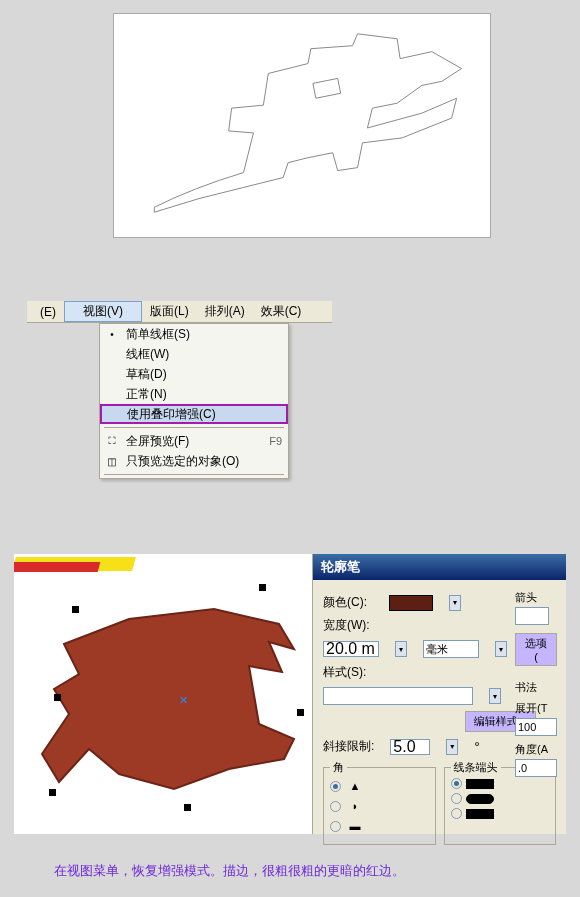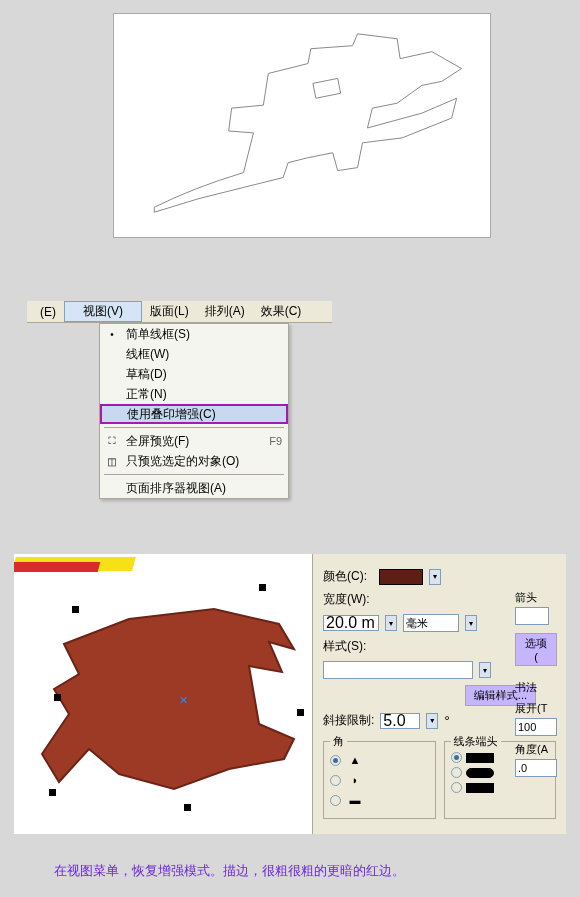--- a/index.html
+++ b/index.html
@@ -23,21 +23,21 @@
 .panel3 { position: absolute; left: 14px; top: 554px; width: 552px; height: 280px; }
 .canvas2 { width: 298px; height: 280px; background: #fff; position: absolute; left: 0; top: 0; overflow: hidden; }
 .canvas2 .ybar { position: absolute; left: 0; top: 3px; width: 120px; height: 14px; background: #f7e017; transform: skewX(-15deg); }
 .canvas2 .rbar { position: absolute; left: -5px; top: 8px; width: 90px; height: 10px; background: #d92b2b; transform: skewX(-15deg); }
 .shape-red { position: absolute; left: 20px; top: 40px; }
 .handle { width: 7px; height: 7px; background: #000; position: absolute; }
 .cx { width: 9px; height: 9px; position: absolute; color: #1e90ff; font-size: 11px; }
 .dialog { position: absolute; left: 298px; top: 0; width: 254px; height: 280px; background: #ece9d8; border-left: 1px solid #aca899; }
 .dlg-title { background: #0a246a; background: linear-gradient(#3b6ea5,#0a246a); color: #fff; font-size: 13px; font-weight: bold; padding: 4px 8px; }
 .dlg-body { padding: 8px 10px; font-size: 12px; }
-.dlg-row { display: flex; align-items: center; margin: 6px 0; gap: 6px; }
+.dlg-row { display: flex; align-items: center; margin: 6px 0; gap: 16px; }
 .dlg-label { width: 50px; }
 .swatch { width: 44px; height: 16px; background: #5d1f13; border: 1px solid #000; display: inline-block; }
 .swatch-dd { width: 12px; height: 16px; border: 1px solid #7f9db9; background: #dbe4ee; display: inline-flex; align-items: center; justify-content: center; font-size: 8px; }
 .num-input { width: 56px; height: 16px; border: 1px solid #7f9db9; background: #fff; padding: 0 2px; font-size: 16px; }
 .combo { width: 56px; height: 18px; border: 1px solid #7f9db9; background: #fff; display: inline-flex; align-items: center; padding: 0 2px; font-size: 11px; }
 .combo-wide { width: 150px; height: 18px; border: 1px solid #7f9db9; background: #fff; }
 .btn { background: #c4b5fd; border: 1px solid #aca899; padding: 2px 8px; font-size: 11px; }
 .grp { border: 1px solid #aca899; padding: 6px; margin-top: 6px; position: relative; }
 .grp-title { position: absolute; top: -8px; left: 6px; background: #ece9d8; padding: 0 3px; font-size: 11px; }
 .radio-row { display: flex; align-items: center; gap: 4px; font-size: 11px; margin: 4px 0; }
@@ -98,43 +98,41 @@
     <div class="dd-item">
       <span class="dd-icon">⛶</span>
       <span>全屏预览(F)</span>
       <span class="dd-shortcut">F9</span>
     </div>
     <div class="dd-item">
       <span class="dd-icon">◫</span>
       <span>只预览选定的对象(O)</span>
     </div>
     <div class="dd-sep"></div>
-    <div class="dd-item">
-        <span>页面排序器视图(A)</span>
-      </div>
   </div>
 </div>
 
 <div class="panel3">
   <div class="canvas2">
     <div class="ybar"></div>
     <div class="rbar"></div>
     <svg class="shape-red" width="280" height="230">
       <path d="M 30 50 L 95 25 L 180 15 L 245 30 L 260 55 L 235 48 L 248 78 L 215 72 L 225 130 L 260 145 L 250 165 L 195 175 L 140 195 L 85 180 L 55 155 L 25 188 L 8 160 L 35 120 L 20 95 L 45 80 Z" fill="#9d3a26" stroke="#6b2416" stroke-width="2"></path>
     </svg>
     <div class="handle" style="left:58px;top:52px"></div>
     <div class="handle" style="left:245px;top:30px"></div>
     <div class="handle" style="left:40px;top:140px"></div>
     <div class="handle" style="left:283px;top:155px"></div>
     <div class="handle" style="left:35px;top:235px"></div>
     <div class="handle" style="left:170px;top:250px"></div>
     <div class="cx" style="left:165px;top:140px">✕</div>
   </div>
 
   <div class="dialog">
+    <div class="dlg-title">轮廓笔</div>
     <div class="dlg-body">
       <div class="dlg-row">
         <span class="dlg-label">颜色(C):</span>
         <span class="swatch"></span>
           <span class="swatch-dd">▾</span>
       </div>
       <div class="dlg-row">
         <span class="dlg-label">宽度(W):</span>
       </div>
       <div class="dlg-row">

